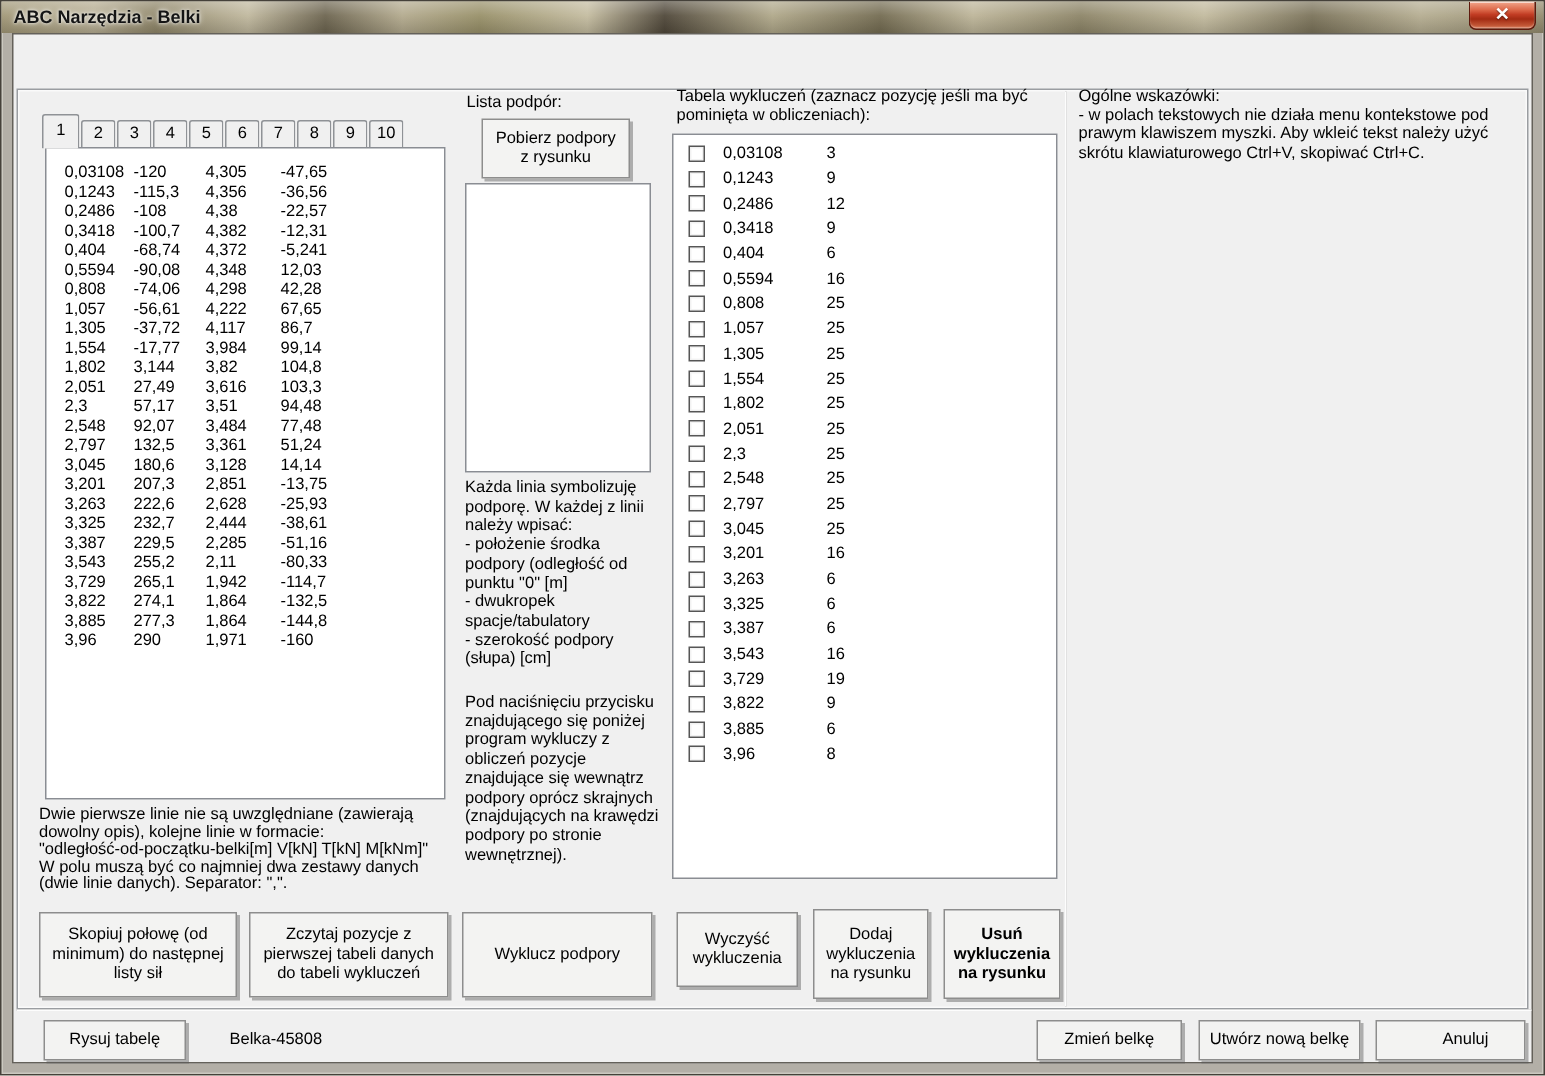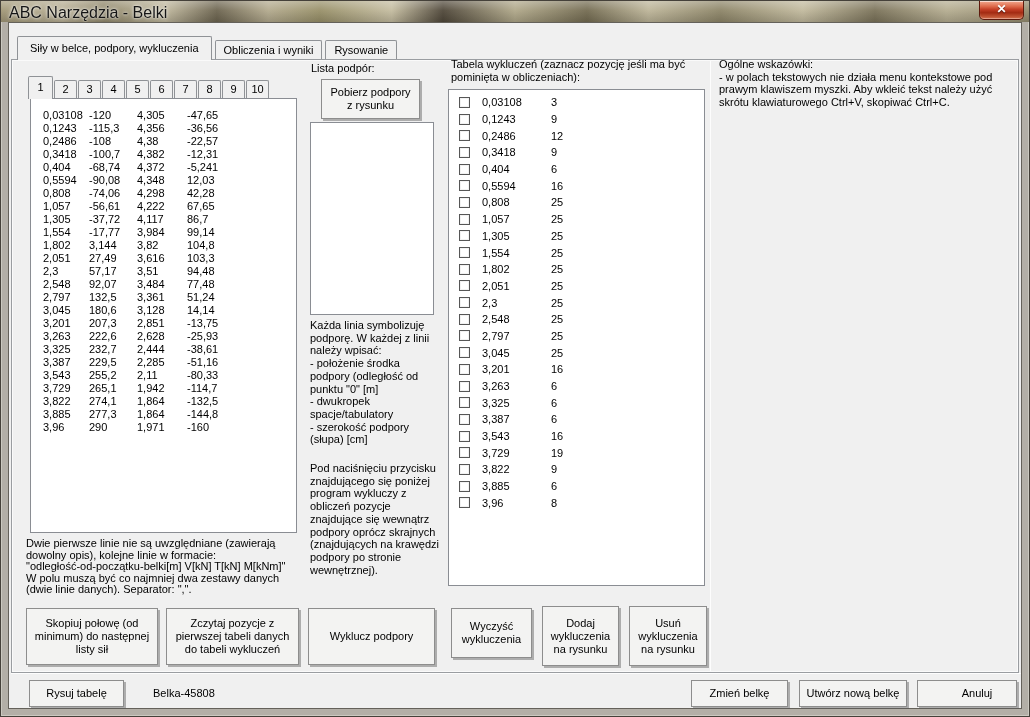--- a/index.html
+++ b/index.html
@@ -5,22 +5,22 @@
   html,body { margin:0; padding:0; background:#c9c5bd; font-family:"Liberation Sans", sans-serif; font-size:11px; color:#000; }
   * { box-sizing:border-box; }
   .window { position:relative; width:1030px; height:717px;
     background:#b3afa7; box-shadow: inset 0 0 0 1px #45413a, inset 0 0 0 2px rgba(250,248,240,0.35);
     overflow:hidden; }
   .titlebar { position:absolute; left:1px; top:1px; right:1px; height:21px;
     background-image:
       linear-gradient(180deg, rgba(255,255,255,0.30), rgba(255,255,255,0.05) 45%, rgba(0,0,0,0.14)),
       linear-gradient(90deg,#a29878 0%,#b6ad92 6%,#8f8669 10%,#c0b89e 16%,#6d6550 21%,#b3aa8e 26%,#989069 31%,#c4bca0 38%,#50483a 43%,#b0a88a 50%,#746c52 57%,#bdb599 63%,#8d8568 70%,#c2ba9e 78%,#7b735a 85%,#b5ad91 92%,#948c6f 100%);
   }
-  .title-text { position:absolute; left:8px; top:3px; font-size:16px; color:#151515;
-    text-shadow:0 0 4px rgba(255,255,255,0.8), 0 0 2px rgba(255,255,255,0.8); }
+  .title-text { position:absolute; left:8px; top:3px; font-size:12px; color:#151515;
+    text-shadow:0 0 4px rgba(255,255,255,0.8), 0 0 2px rgba(255,255,255,0.8);font-weight:bold; }
   .close-btn { position:absolute; right:5px; top:0px; width:45px; height:19px;
     border:1px solid #5e1a0d; border-top:none; border-radius:0 0 5px 5px;
     background:linear-gradient(180deg,#f2a98f 0%,#dd6a4b 30%,#c23d24 48%,#a32b13 65%,#c65c3a 92%,#e0886a 100%);
     box-shadow:inset 0 1px 0 rgba(255,255,255,0.6), inset 0 -1px 1px rgba(255,255,255,0.3);
     color:#fff; text-align:center; line-height:17px; font-size:12px; font-weight:bold;
     text-shadow:0 1px 1px rgba(0,0,0,0.55); cursor:default; }
   .client { position:absolute; left:8px; top:22px; width:1014px; height:687px;
     background:#f0f0f0; border:1px solid #64615a; }
 
   .page { position:absolute; left:2px; top:36px; width:1008px; height:614px;
@@ -72,25 +72,20 @@
 
 <div class="window">
   <div class="titlebar">
     <span class="title-text">ABC Narzędzia - Belki</span>
     <div class="close-btn">✕</div>
   </div>
 
   <div class="client">
     <div class="page"></div>
 
-    <div class="mtabs" id="main-tabs">
-        <div class="mtab active">Siły w belce, podpory, wykluczenia</div>
-        <div class="mtab">Obliczenia i wyniki</div>
-        <div class="mtab">Rysowanie</div>
-      </div>
 
     <div class="lbl" style="left:26px; top:39px;margin-top:41px;">Dane belki:</div>
     <div class="lbl" style="left:302px; top:39px;">Lista podpór:</div>
     <div class="lbl" style="left:442px; top:35px; width:270px; line-height:13px;">Tabela wykluczeń (zaznacz pozycję jeśli ma być
 pominięta w obliczeniach):</div>
     <div class="note" style="left:710px; top:35px; width:300px;">Ogólne wskazówki:
 - w polach tekstowych nie działa menu kontekstowe pod
 prawym klawiszem myszki. Aby wkleić tekst należy użyć
 skrótu klawiaturowego Ctrl+V, skopiwać Ctrl+C.</div>
 
@@ -421,21 +416,21 @@
           <span class="xcheck"></span>
           <span class="xpos">3,96</span>
           <span class="xwidth">8</span>
         </div>
       </div>
     <div class="btn" style="left:442px; top:585px; width:81px; height:50px;">Wyczyść
 wykluczenia</div>
     <div class="btn" style="left:533px; top:583px; width:77px; height:60px;">Dodaj
 wykluczenia
 na rysunku</div>
-    <div class="btn" style="left:620px; top:583px; width:78px; height:60px;">Usuń
+    <div class="btn" style="left:620px; top:583px; width:78px; height:60px;font-weight:bold;">Usuń
 wykluczenia
 na rysunku</div>
 
     <div class="vsep"></div>
     <div class="hsep"></div>
 
     <div class="btn" style="left:20px; top:657px; width:95px; height:27px;">Rysuj tabelę</div>
     <div class="lbl" style="left:131px; top:664px;padding-left:13px;">Belka-45808</div>
     <div class="btn" style="left:682px; top:657px; width:97px; height:27px;">Zmień belkę</div>
     <div class="btn" style="left:790px; top:657px; width:108px; height:27px;">Utwórz nową belkę</div>

